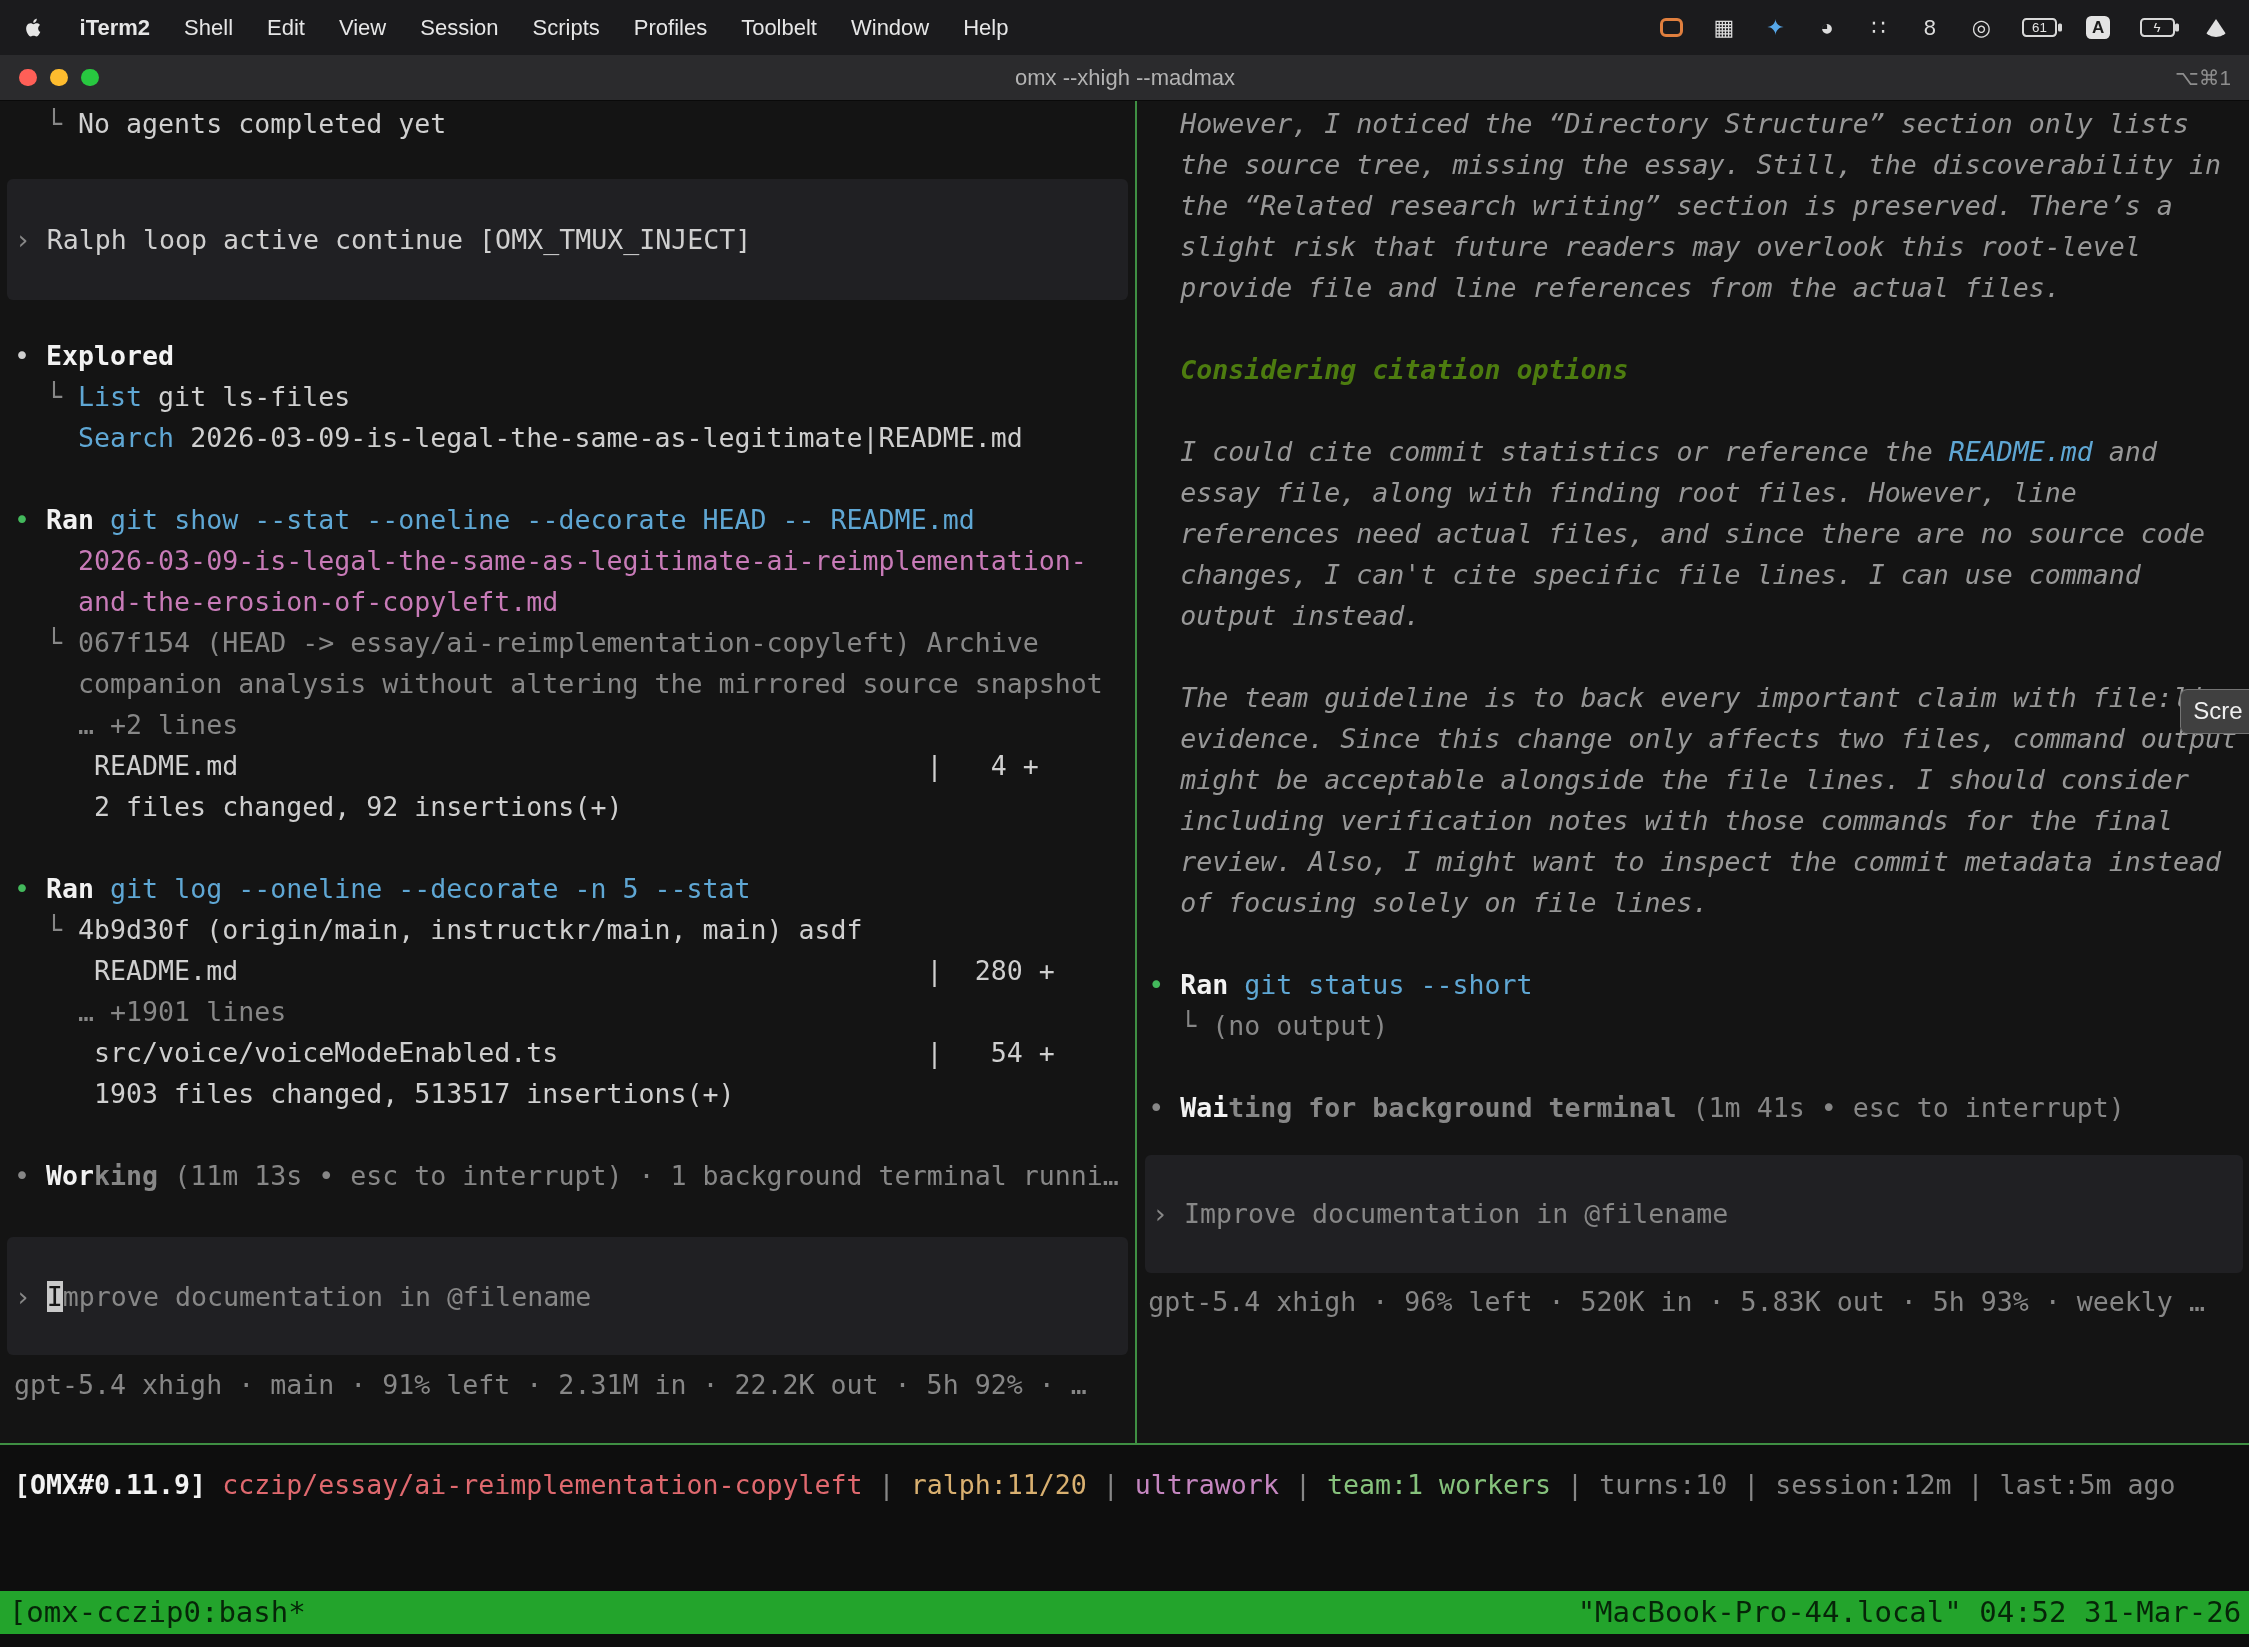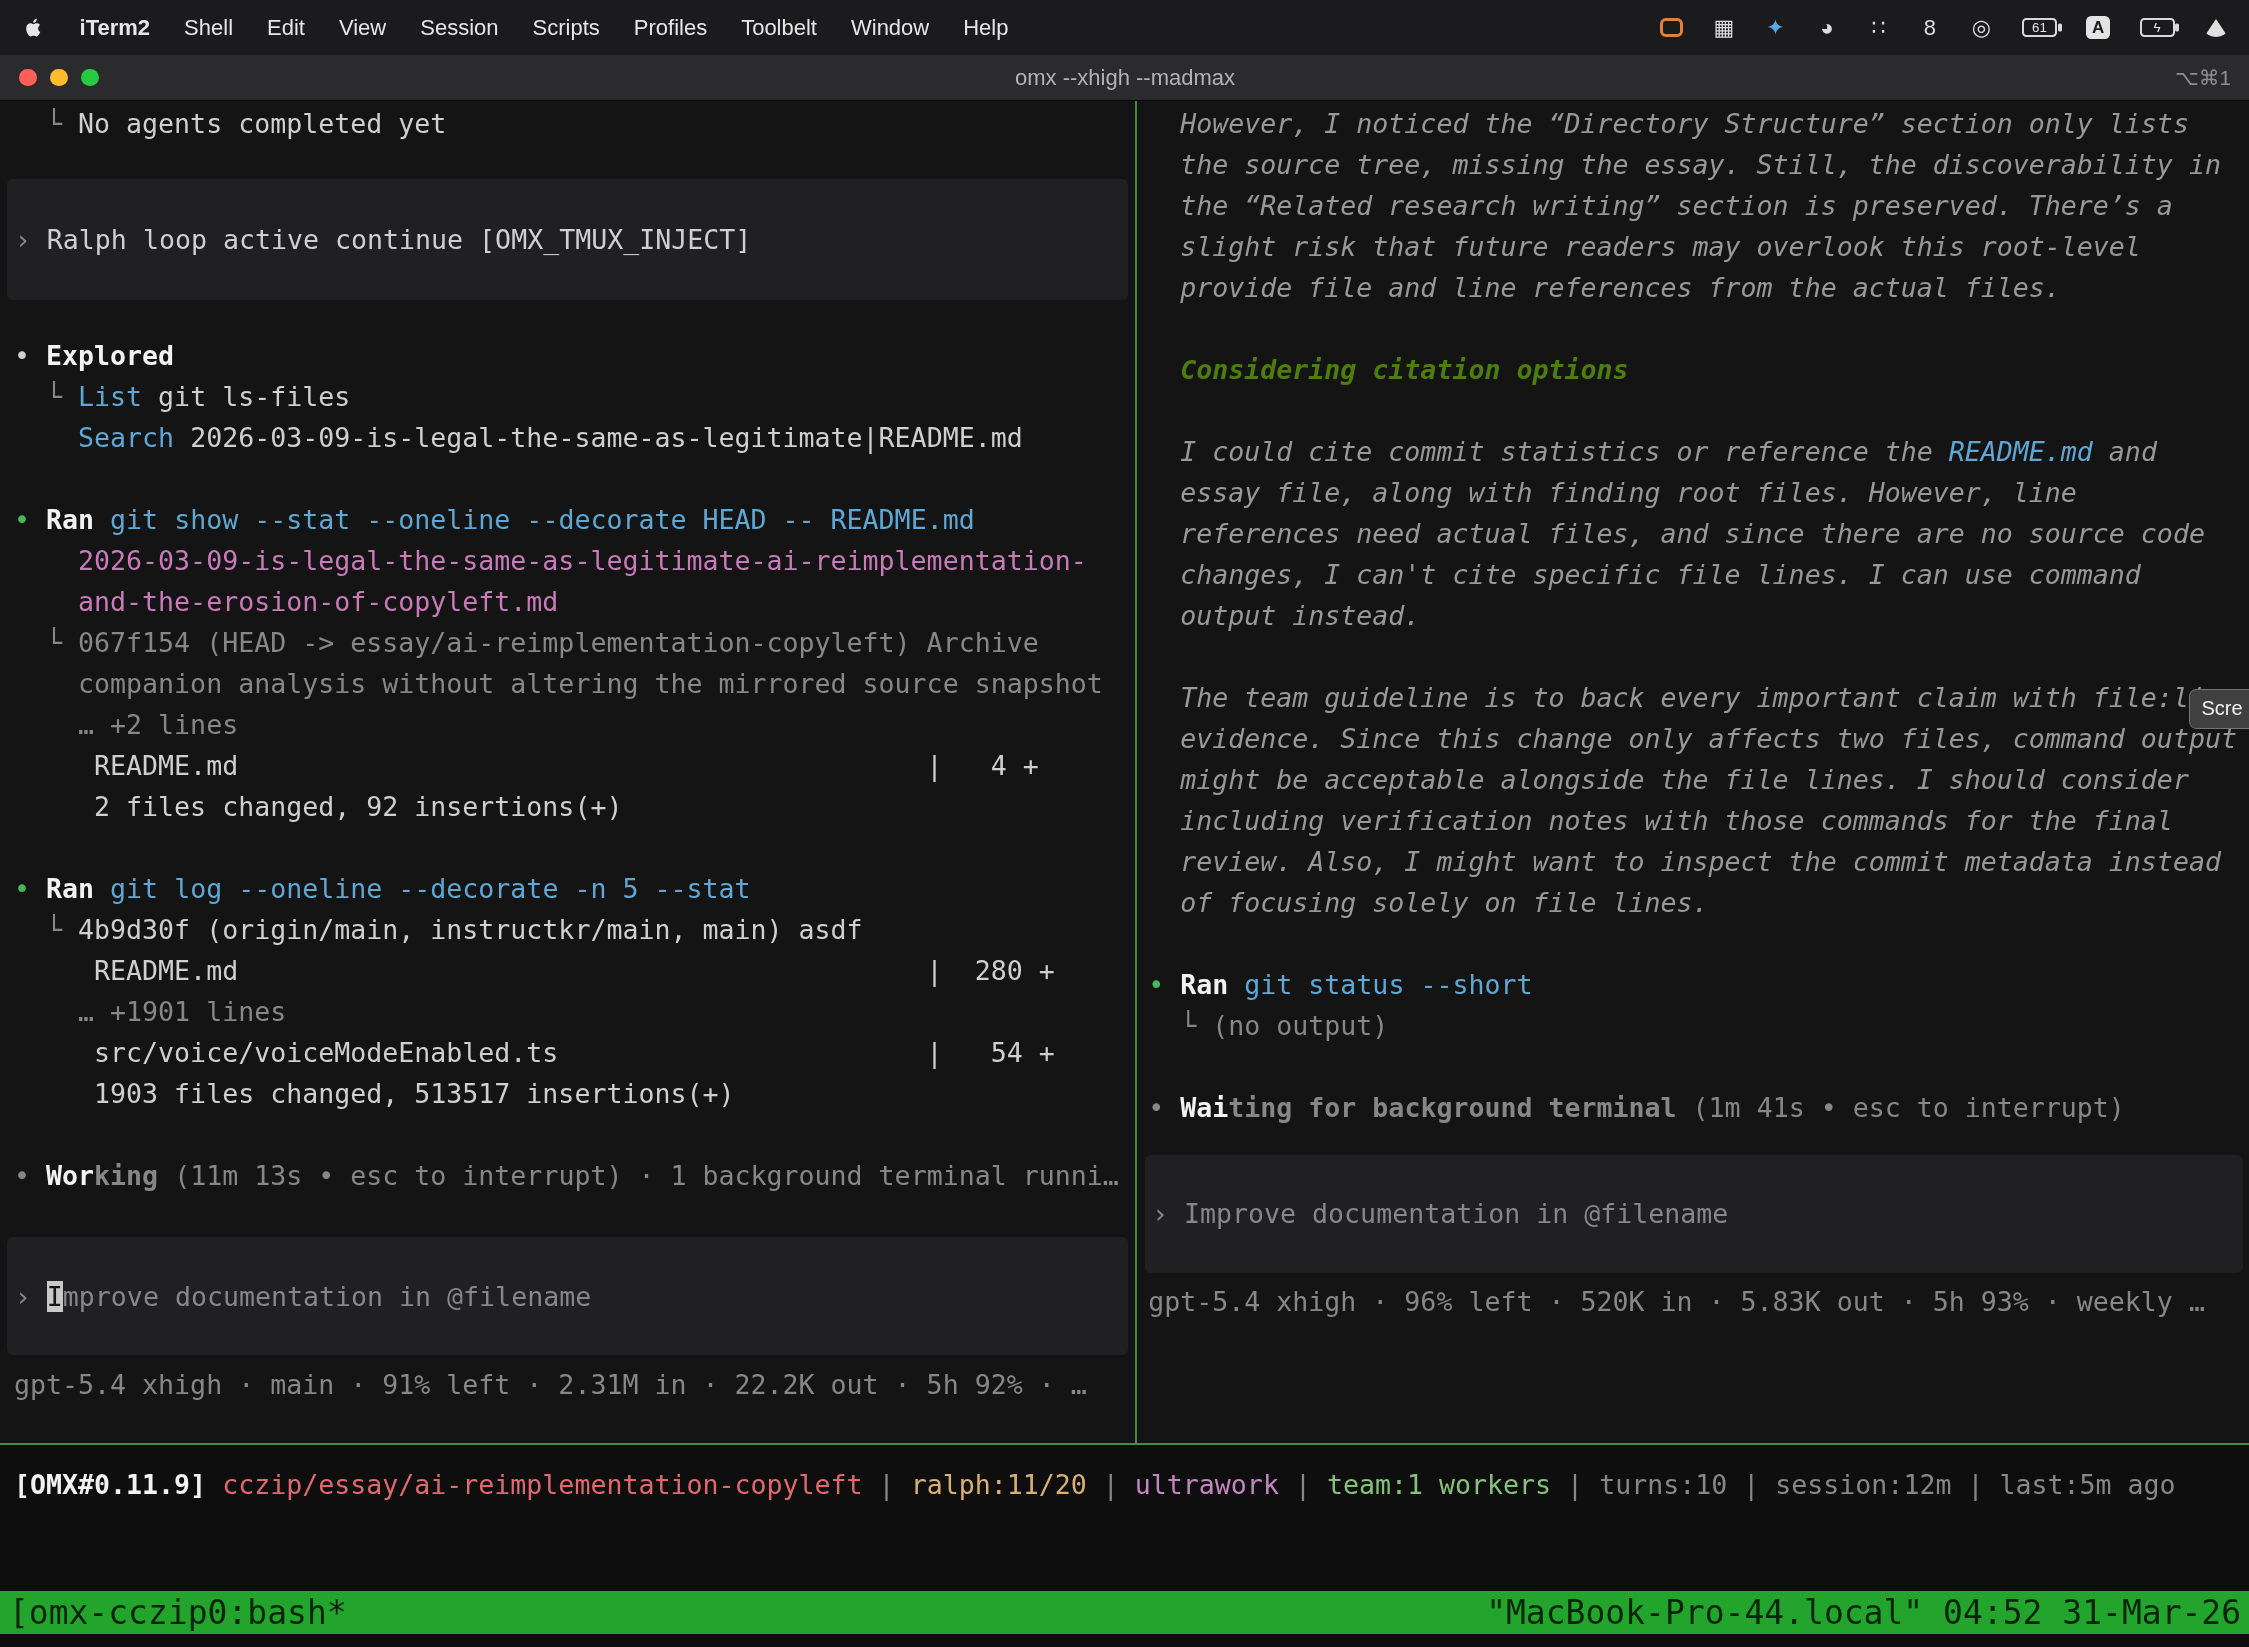--- a/index.html
+++ b/index.html
@@ -69,28 +69,28 @@
   .yellow { color:#d9b070; }
   .pink { color:#c586c0; }
   .sgreen { color:#86c27c; }
   
   .hline { height:2.2px; background:#3f8f43; }
   .bottom { height:202px; background:#0e0e0e; display:flex; flex-direction:column; }
   .omx-status { padding:19px 0 0 14px; font-size:26.6px; line-height:41px; white-space:pre; }
   .tmux-bar {
     margin-top:auto; margin-bottom:13.3px; height:43px; background:#23a42c;
     color:#062508; display:flex; align-items:center; justify-content:space-between;
-    padding:0 8.9px; font-size:33px; white-space:pre;
+    padding:0 8.9px; font-size:29px; white-space:pre;
   }
   
   .screen-tab {
     position:absolute; right:0; top:689px; z-index:5;
     background:#404040; border:1.5px solid #747474; border-right:none;
     border-radius:7.4px 0 0 7.4px; color:#f0f0f0;
-    font-family:"Liberation Sans", sans-serif; font-size:20px;
+    font-family:"Liberation Sans", sans-serif; font-size:24px;
     padding:7.4px 7.4px 7.4px 11.8px;
   }
 </style>
 </head>
 <body>
 
 <div class="menu-bar">
   <div class="menu-left">
     <span class="apple-logo">
       <svg viewBox="0 0 24 24">

